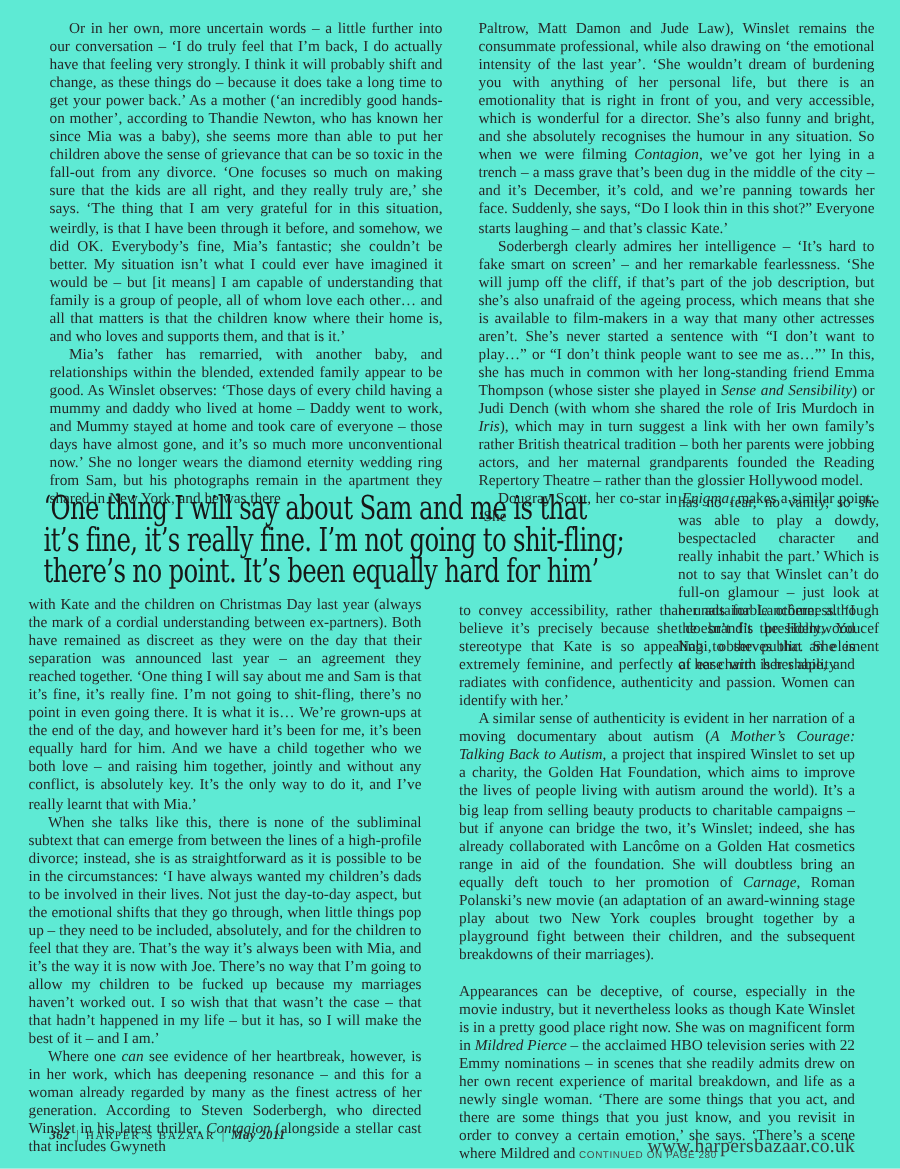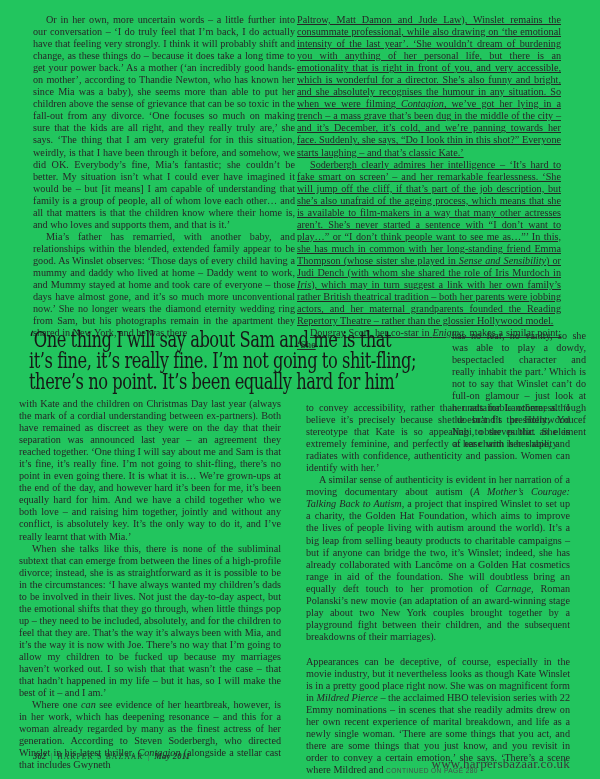--- a/index.html
+++ b/index.html
@@ -1,28 +1,28 @@
 <!DOCTYPE html>
 <html><head>
 <meta charset="utf-8">
 <style>
   html,body{margin:0;padding:0;background:#e8e7e3;}
   .page{
     position:relative;width:600px;height:779px;margin:0 auto;
-    background:#22c55e;color:#272727;overflow:hidden;
+    background:#5eead4;color:#272727;overflow:hidden;
     font-family:"Liberation Serif",serif;
   }
   .body-text{font-size:10.2px;line-height:12.05px;text-align:justify;}
   .body-text p{margin:0;}
   .body-text p.ind{text-indent:13px;}
   .body-text p.gap{margin-top:13px;}
   .it{font-style:italic;}
   .note{font-family:"Liberation Sans",sans-serif;font-style:normal;font-size:6.6px;letter-spacing:.4px;color:#4a4a4a;white-space:nowrap;}
   #left-top{position:absolute;left:33px;top:14px;width:262px;}
-  #right-top{position:absolute;left:297px;top:14px;width:264px;text-decoration:underline;}
+  #right-top{position:absolute;left:319px;top:14px;width:264px;}
   #left-bottom{position:absolute;left:19px;top:398px;width:262px;}
   #right-wrap{position:absolute;left:452px;top:330px;width:134px;}
   #right-bottom{position:absolute;left:306px;top:402px;width:264px;}
   #quote{
     position:absolute;left:29px;top:329px;width:560px;
     font-family:"DejaVu Serif",serif;color:#171717;
     font-size:22px;line-height:21px;letter-spacing:-0.6px;
     transform:scaleX(0.74);transform-origin:0 0;
   }
   .qline{white-space:nowrap;}

